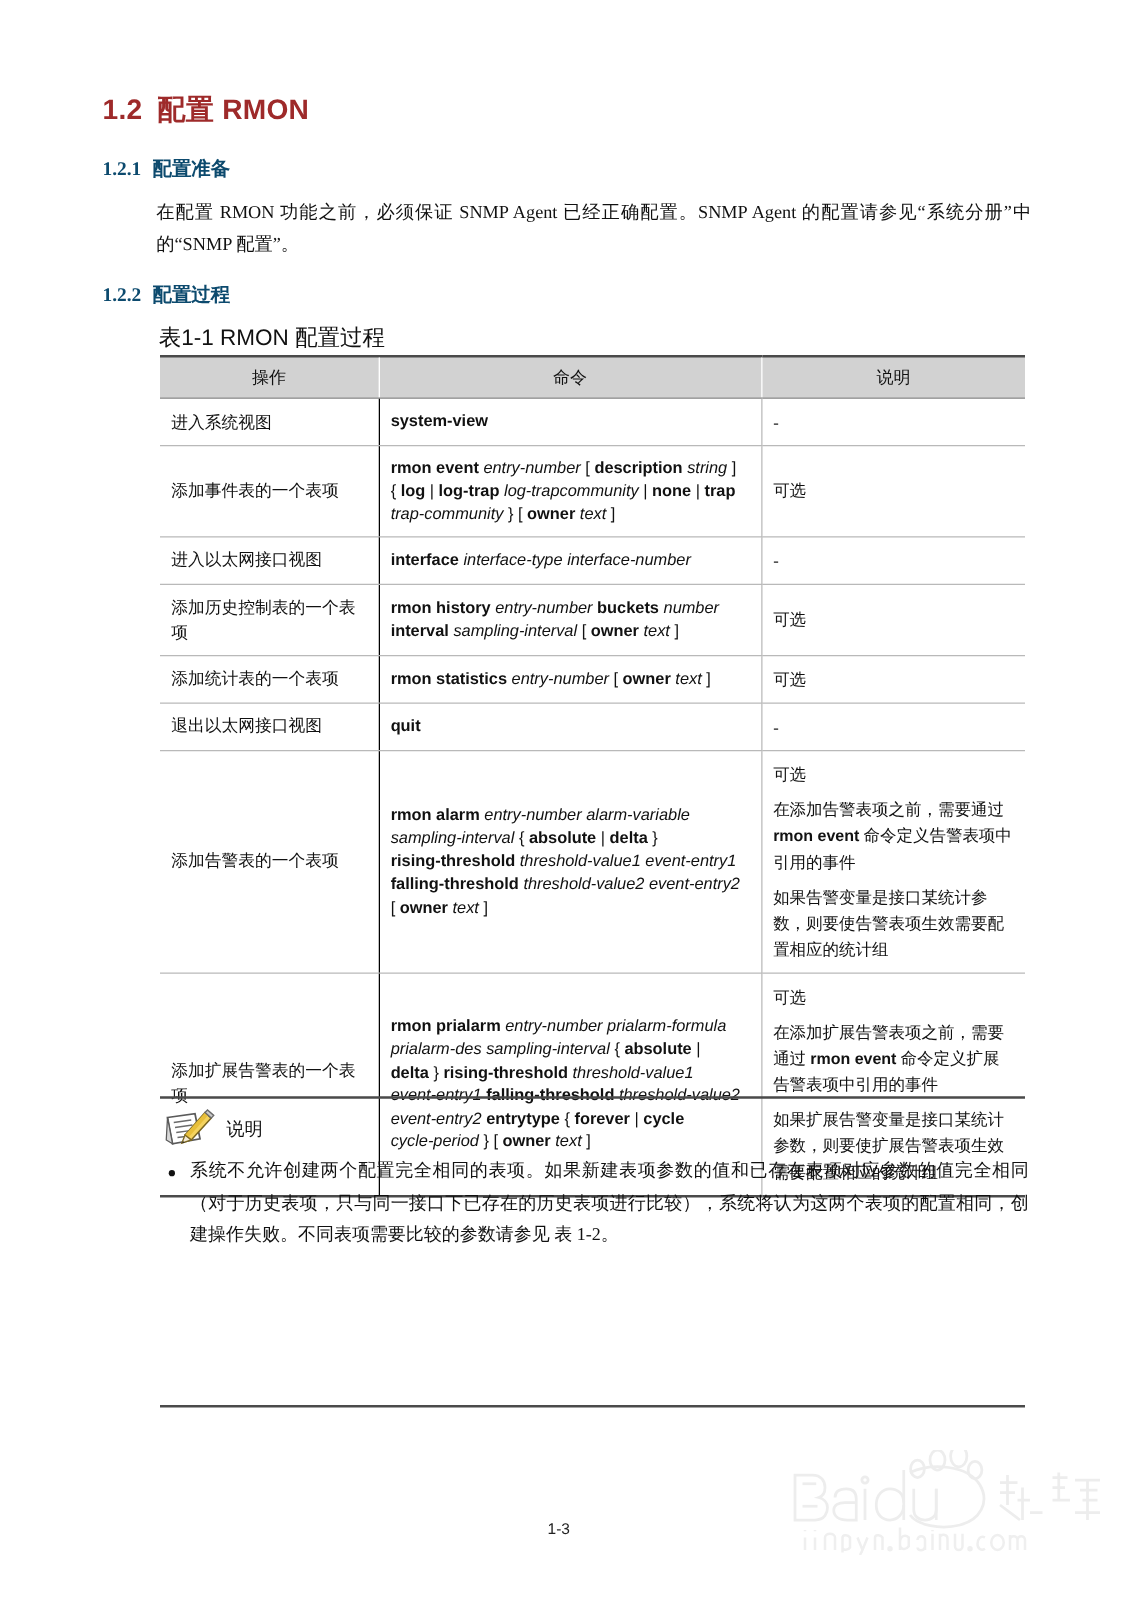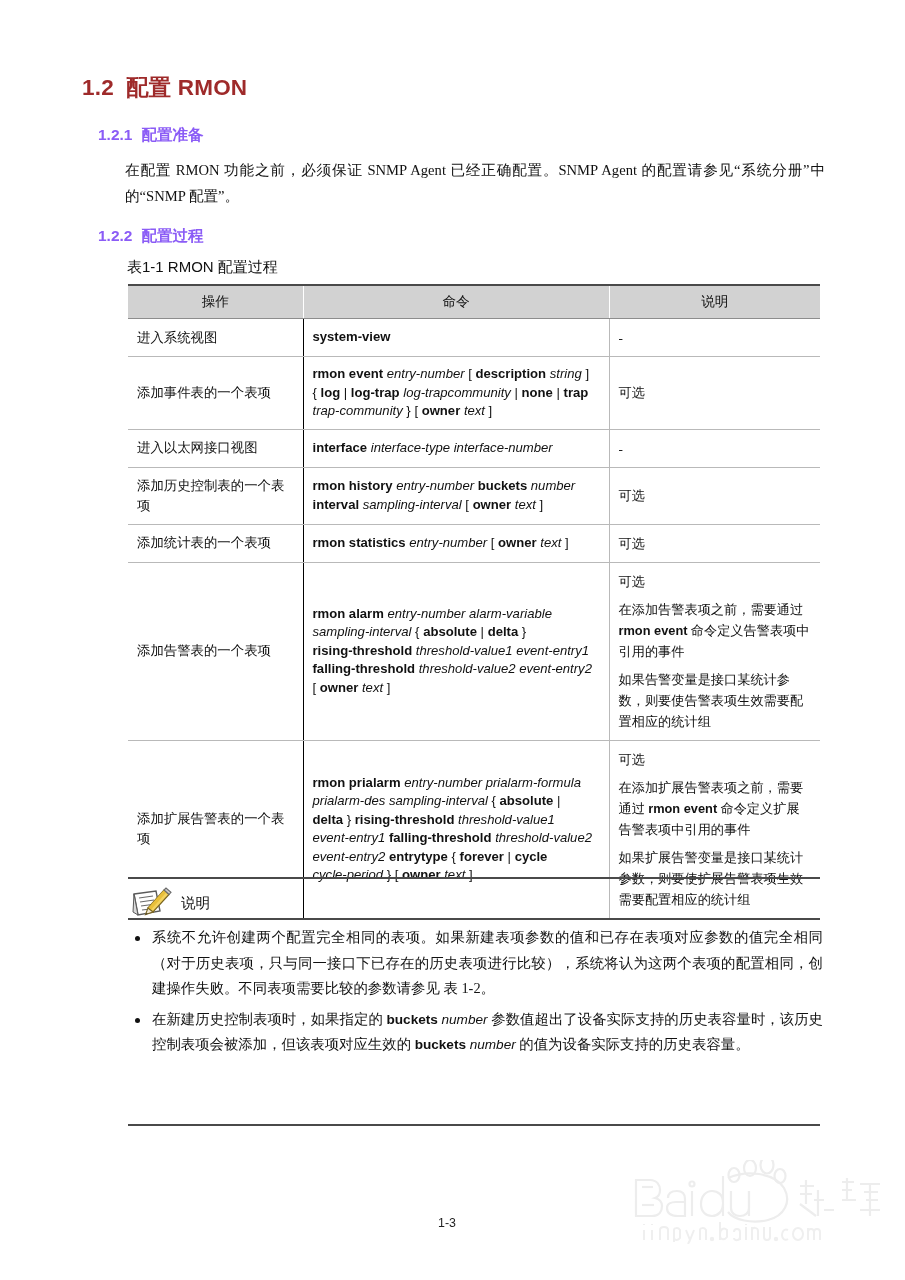--- a/index.html
+++ b/index.html
@@ -27,26 +27,25 @@
     font-weight: 700;
     color: #9e2a2a;
     letter-spacing: 0.2px;
     white-space: nowrap;
   }
   .h2 .num { margin-right: 12px; text-align: right; }
 
   .h3 {
     position: absolute;
     left: 82px;
-    font-family: Liberation Sans, sans-serif;
+    font-family: Liberation Serif, serif;
     font-size: 15.5px;
     font-weight: 700;
-    color: #8b5cf6;
+    color: #0c4a6e;
     white-space: nowrap;
-    margin-left: 16px;
   }
   .h3 .num { margin-right: 9px; }
   #h3-prep { top: 125px; }
   #h3-proc { top: 226px; }
 
   
   .body-para {
     position: absolute;
     left: 125px; top: 157px;
     width: 700px;
@@ -55,21 +54,21 @@
     line-height: 26px;
     color: #111;
     text-align: justify;
   }
 
   
   .tbl-caption {
     position: absolute;
     left: 127px; top: 258px;
     font-family: "Liberation Sans", "DejaVu Sans", sans-serif;
-    font-size: 15px;
+    font-size: 18px;
     color: #111;
     white-space: nowrap;
   }
 
   
   .tbl-wrap {
     position: absolute;
     left: 128px; top: 284px;
     width: 692px;
   }
@@ -268,20 +267,25 @@
           <td class="col-cmd"><span class="cmd"><b>rmon history</b> <i>entry-number</i> <b>buckets</b> <i>number</i><br><b>interval</b> <i>sampling-interval</i> [ <b>owner</b> <i>text</i> ]</span></td>
           <td class="col-desc">可选</td>
         </tr>
 
         <tr>
           <td class="col-op">添加统计表的一个表项</td>
           <td class="col-cmd"><span class="cmd"><b>rmon statistics</b> <i>entry-number</i> [ <b>owner</b> <i>text</i> ]</span></td>
           <td class="col-desc">可选</td>
         </tr>
 
+        <tr>
+          <td class="col-op">退出以太网接口视图</td>
+          <td class="col-cmd"><span class="cmd"><b>quit</b></span></td>
+          <td class="col-desc">-</td>
+        </tr>
 
         <tr>
           <td class="col-op">添加告警表的一个表项</td>
           <td class="col-cmd"><span class="cmd"><b>rmon alarm</b> <i>entry-number alarm-variable</i><br><i>sampling-interval</i> { <b>absolute</b> | <b>delta</b> }<br><b>rising-threshold</b> <i>threshold-value1 event-entry1</i><br><b>falling-threshold</b> <i>threshold-value2 event-entry2</i><br>[ <b>owner</b> <i>text</i> ]</span></td>
           <td class="col-desc">
             <p>可选</p>
             <p>在添加告警表项之前，需要通过 <span class="kw">rmon event</span> 命令定义告警表项中引用的事件</p>
             <p>如果告警变量是接口某统计参数，则要使告警表项生效需要配置相应的统计组</p>
           </td>
         </tr>
@@ -321,21 +325,20 @@
         <path d="M16.8 27 L15.5 28.5 L17.8 27.9 Z" fill="#2b2b2b" stroke="none"></path>
 
         <path d="M34 4 L39 8.5 L41 6.3 L36 2 Z" fill="#c9c9c9" stroke="#6a6a6a" stroke-width="1.1"></path>
       </svg>
     </span>
     <span class="note-label">说明</span>
   </div>
 
   <ul class="note-list">
     <li>系统不允许创建两个配置完全相同的表项。如果新建表项参数的值和已存在表项对应参数的值完全相同（对于历史表项，只与同一接口下已存在的历史表项进行比较），系统将认为这两个表项的配置相同，创建操作失败。不同表项需要比较的参数请参见 表 1-2。</li>
-    <li>在新建历史控制表项时，如果指定的 <span class="kw">buckets</span> <span class="kwi">number</span> 参数值超出了设备实际支持的历史表容量时，该历史控制表项会被添加，但该表项对应生效的 <span class="kw">buckets</span> <span class="kwi">number</span> 的值为设备实际支持的历史表容量。</li>
   </ul>
 
   <div class="rule" id="rule-note-bottom"></div>
 
   <div class="watermark">
     <svg viewBox="0 0 260 84" xmlns="http://www.w3.org/2000/svg">
       <g fill="none" stroke="#ededed" stroke-width="2.2">
 
         <ellipse cx="122" cy="8" rx="6" ry="8"></ellipse>
         <ellipse cx="139" cy="5" rx="6.5" ry="8.5"></ellipse>

